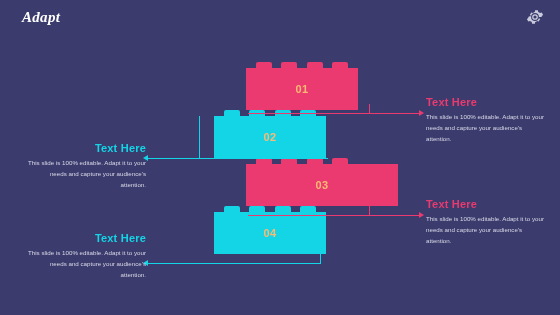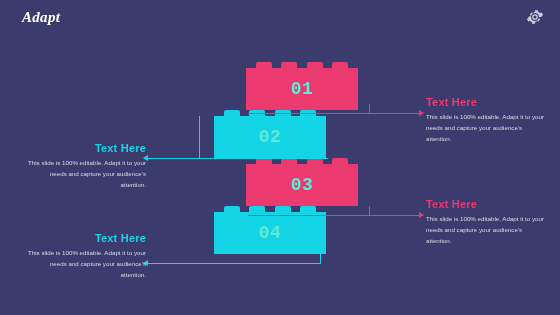--- a/index.html
+++ b/index.html
@@ -21,29 +21,29 @@
   .gear{position:absolute;right:16px;top:8px;width:18px;height:18px;}
   .gear svg{display:block;}
 
   
   .brick{position:absolute;}
   .brick .body{position:absolute;left:0;top:6px;right:0;bottom:0;}
   .brick .stud{position:absolute;top:0;width:16px;height:7px;border-radius:2px 2px 0 0;}
   .brick .num{
     position:absolute;left:0;right:0;top:6px;bottom:0;
     display:flex;align-items:center;justify-content:center;
-    font-size:18px;font-weight:bold;color:#5eead4;letter-spacing:.5px;font-family:Liberation Mono, monospace;
+    font-size:11px;font-weight:bold;color:#fdba74;letter-spacing:.5px;
   }
   .pink .body,.pink .stud{background:#ea3a6f;}
   .cyan .body,.cyan .stud{background:#14d5e6;}
 
   
   #brick-01{left:246px;top:62px;width:112px;height:48px;}
   #brick-02{left:214px;top:110px;width:112px;height:48px;border-radius:16px;}
-  #brick-03{left:246px;top:158px;width:112px;height:48px;}
+  #brick-03{left:246px;top:158px;width:112px;height:48px;padding-left:40px;}
   #brick-04{left:214px;top:206px;width:112px;height:48px;}
 
   
   .ln{position:absolute;background:#ea3a6f;}
   .ln.c{background:#14d5e6;}
   .hline{height:1px;}
   .vline{width:1px;}
   .arrow{position:absolute;width:0;height:0;}
   .arrow.left{border-top:3px solid transparent;border-bottom:3px solid transparent;border-right:5px solid #14d5e6;}
   .arrow.right{border-top:3px solid transparent;border-bottom:3px solid transparent;border-left:5px solid #ea3a6f;}

